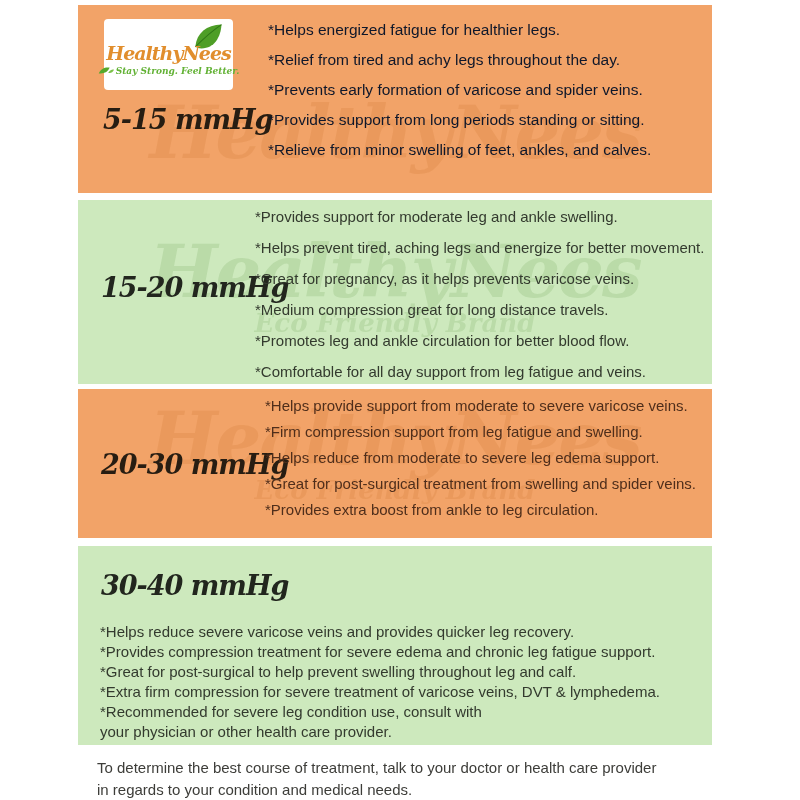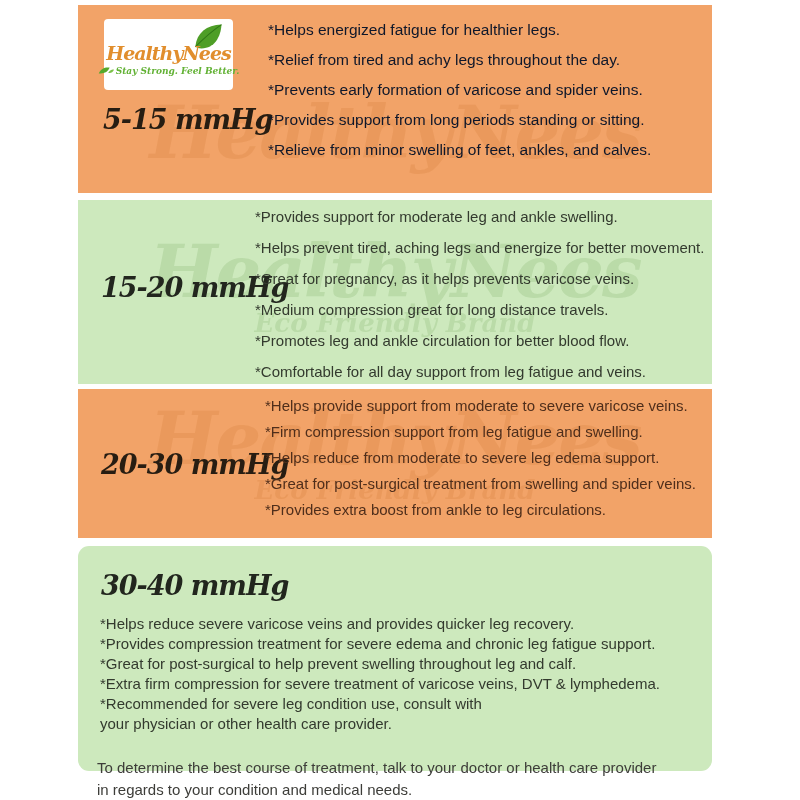--- a/index.html
+++ b/index.html
@@ -6,21 +6,21 @@
   .canvas {
     position:relative; width:800px; height:800px; background:#ffffff;
     font-family:"Liberation Sans", sans-serif; overflow:hidden;
   }
   .band { position:absolute; left:78px; width:634px; overflow:hidden; }
   .band.orange { background:#f2a368; }
   .band.green  { background:#cde9bd; }
   #band0 { top:5px;   height:188px; }
   #band1 { top:200px; height:184px; }
   #band2 { top:389px; height:149px; }
-  #band3 { top:546px; height:225px;border-radius:11px; }
+  #band3 { top:546px; height:199px; }
 
   
   .wm { position:absolute; left:0; width:100%; text-align:center;
         font-family:"DejaVu Serif", serif; font-style:italic; font-weight:bold;
         pointer-events:none; line-height:1; }
   .wm .wm1 { font-size:72px; display:block; letter-spacing:-2px; }
   .wm .wm2 { font-size:26px; display:block; margin-top:2px; }
   .orange .wm { color:rgba(190,105,30,0.16); }
   .green  .wm { color:rgba(100,155,70,0.18); }
   #band0 .wm { top:92px; }
@@ -48,21 +48,21 @@
   #band1 .heading { left:23px; top:72px; color:#22261e; }
   #band2 .heading { left:23px; top:60px; }
   #band3 .heading { left:23px; top:24px; color:#22261e; }
 
   
   .bullets { position:absolute; z-index:2; }
   .bullet  { white-space:pre-line; }
   #band0 .bullets { left:190px; top:10px; font-size:15.5px; line-height:30px; color:#0f172a; }
   #band1 .bullets { left:177px; top:1px;  font-size:15px;   line-height:31px; color:#333a2e; }
   #band2 .bullets { left:187px; top:4px;  font-size:15px;   line-height:26px; color:#4f2e1b; }
-  #band3 .bullets { left:22px;  top:68px; font-size:15px;   line-height:20px; color:#333a2e; }
+  #band3 .bullets { left:22px;  top:76px; font-size:15px;   line-height:20px; color:#333a2e; }
 
   .footer { position:absolute; left:97px; top:757px; font-size:15px; line-height:21.5px;
             color:#3d3d39; white-space:pre-line; }
 </style>
 </head>
 <body>
 
 <div class="canvas">
 
   <section class="band orange" id="band0">
@@ -113,21 +113,21 @@
     <div class="wm">
       <span class="wm1">HealthyNees</span>
       <span class="wm2">Eco Friendly Brand</span>
     </div>
     <div class="heading">20-30 mmHg</div>
     <div class="bullets">
       <div class="bullet">*Helps provide support from moderate to severe varicose veins.</div>
       <div class="bullet">*Firm compression support from leg fatigue and swelling.</div>
       <div class="bullet">*Helps reduce from moderate to severe leg edema support.</div>
       <div class="bullet">*Great for post-surgical treatment from swelling and spider veins.</div>
-      <div class="bullet">*Provides extra boost from ankle to leg circulations.</div>
+      <div class="bullet">*Provides extra boost from ankle to leg circulation.</div>
     </div>
   </section>
 
   <section class="band green" id="band3">
     <div class="heading">30-40 mmHg</div>
     <div class="bullets">
       <div class="bullet">*Helps reduce severe varicose veins and provides quicker leg recovery.</div>
       <div class="bullet">*Provides compression treatment for severe edema and chronic leg fatigue support.</div>
       <div class="bullet">*Great for post-surgical to help prevent swelling throughout leg and calf.</div>
       <div class="bullet">*Extra firm compression for severe treatment of varicose veins, DVT &amp; lymphedema.</div>

